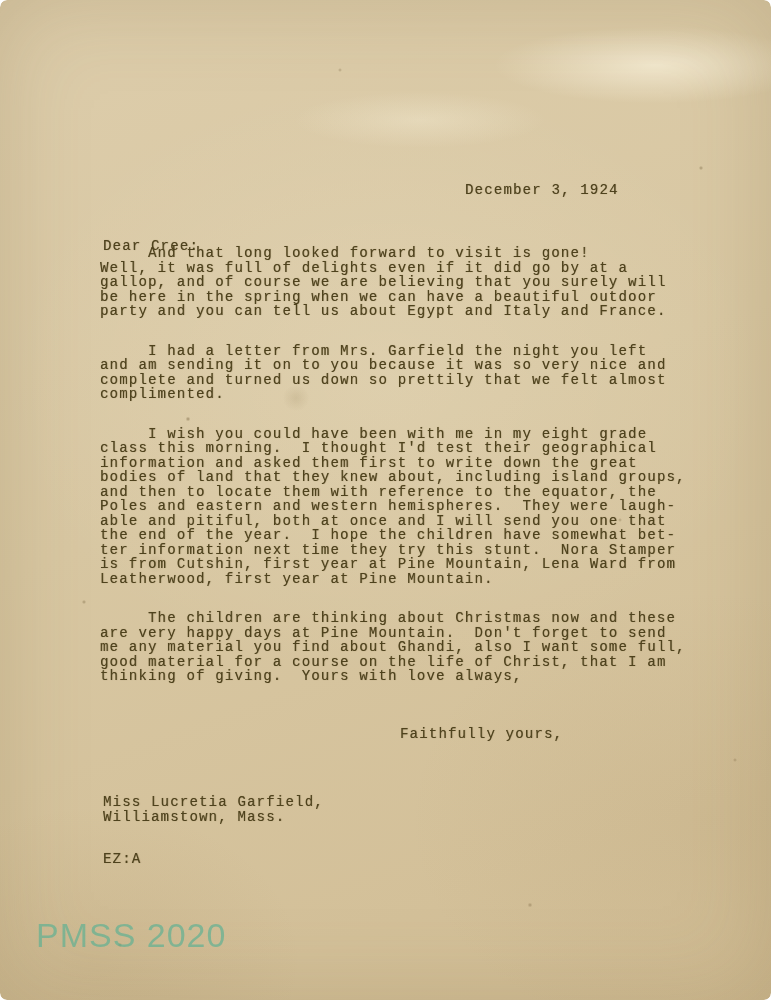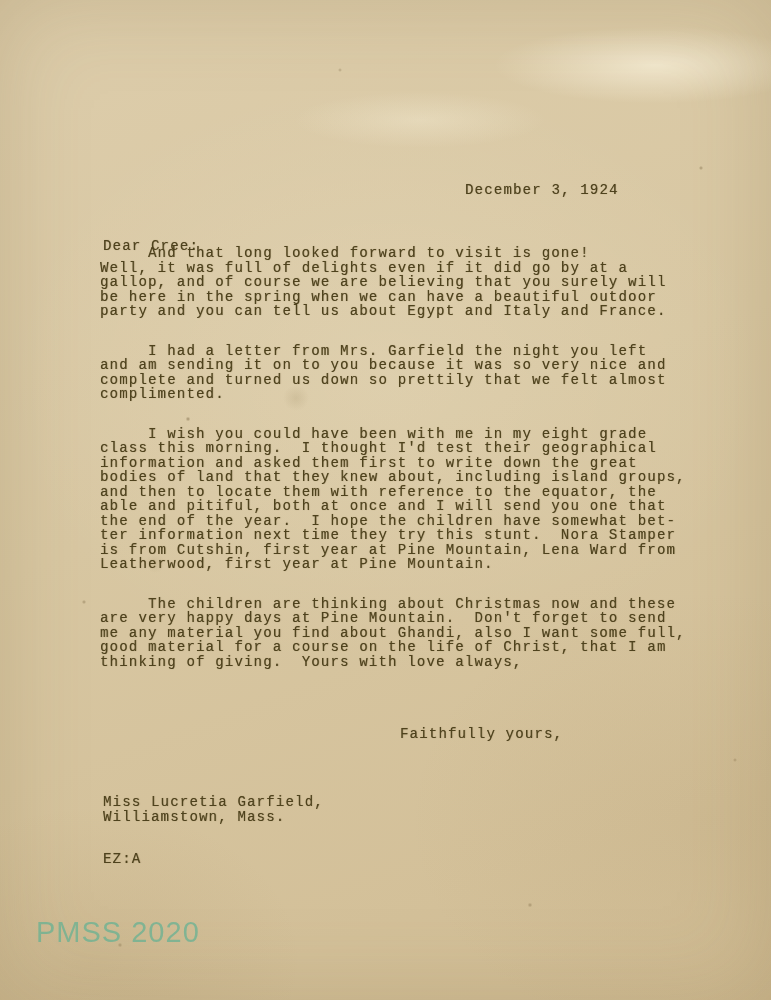--- a/index.html
+++ b/index.html
@@ -1,15 +1,15 @@
 <!DOCTYPE html>
 <html style="--paper: #d8c7a2; --ink: #4e421d; --watermark: #53b093;"><head>
 <meta charset="utf-8">
 <style>
-  * { margin: 0; padding: 0; box-sizing: border-box; }
+  * { margin: 0; padding: 0; box-sizing: border-box; border-radius: 7px; }
   html, body { width: 771px; height: 1000px; }
   body {
     font-family: "Liberation Mono", "DejaVu Sans Mono", monospace;
     overflow: hidden;
   }
   .page {
     position: relative;
     width: 771px;
     height: 1000px;
     overflow: hidden;
@@ -53,21 +53,21 @@
   .paragraph   { margin-bottom: 25px; }
   .paragraph .line:first-child { padding-left: 48px; }
   .closing     { position: absolute; left: 400px; top: 727px; }
   .recipient   { position: absolute; left: 103px; top: 795px; }
   .initials    { position: absolute; left: 103px; top: 852px; }
   .watermark {
     position: absolute;
     left: 36px;
     top: 916px;
     font-family: "Liberation Sans", "DejaVu Sans", sans-serif;
-    font-size: 29px;
+    font-size: 34px;
     letter-spacing: 1px;
     color: var(--watermark, #53b093);
     opacity: 0.62;
     white-space: pre;
   }
 </style>
 </head>
 <body>
 
 <div class="page">
@@ -90,20 +90,21 @@
         <div class="typed line">and am sending it on to you because it was so very nice and</div>
         <div class="typed line">complete and turned us down so prettily that we felt almost</div>
         <div class="typed line">complimented.</div>
       </div>
       <div class="paragraph">
         <div class="typed line">I wish you could have been with me in my eight grade</div>
         <div class="typed line">class this morning.  I thought I'd test their geographical</div>
         <div class="typed line">information and asked them first to write down the great</div>
         <div class="typed line">bodies of land that they knew about, including island groups,</div>
         <div class="typed line">and then to locate them with reference to the equator, the</div>
+        <div class="typed line">Poles and eastern and western hemispheres.  They were laugh-</div>
         <div class="typed line">able and pitiful, both at once and I will send you one that</div>
         <div class="typed line">the end of the year.  I hope the children have somewhat bet-</div>
         <div class="typed line">ter information next time they try this stunt.  Nora Stamper</div>
         <div class="typed line">is from Cutshin, first year at Pine Mountain, Lena Ward from</div>
         <div class="typed line">Leatherwood, first year at Pine Mountain.</div>
       </div>
       <div class="paragraph">
         <div class="typed line">The children are thinking about Christmas now and these</div>
         <div class="typed line">are very happy days at Pine Mountain.  Don't forget to send</div>
         <div class="typed line">me any material you find about Ghandi, also I want some full,</div>

